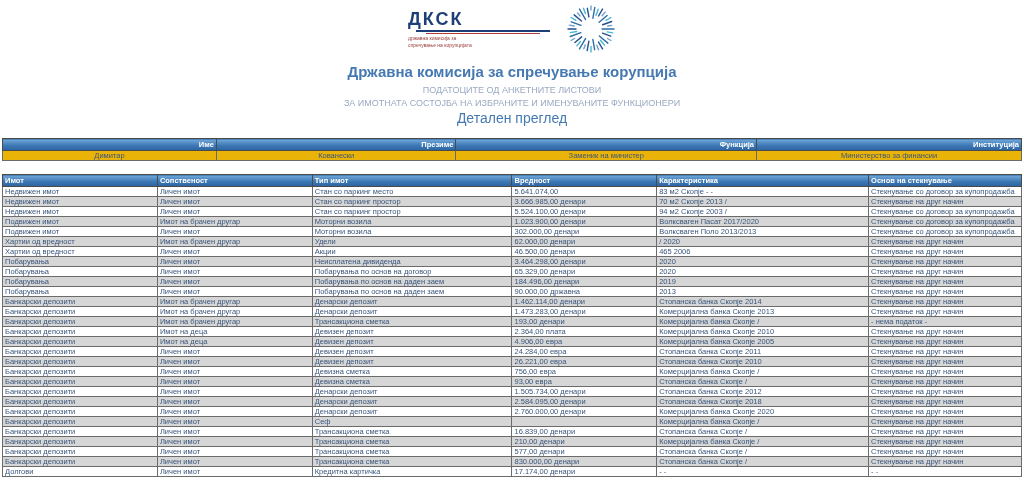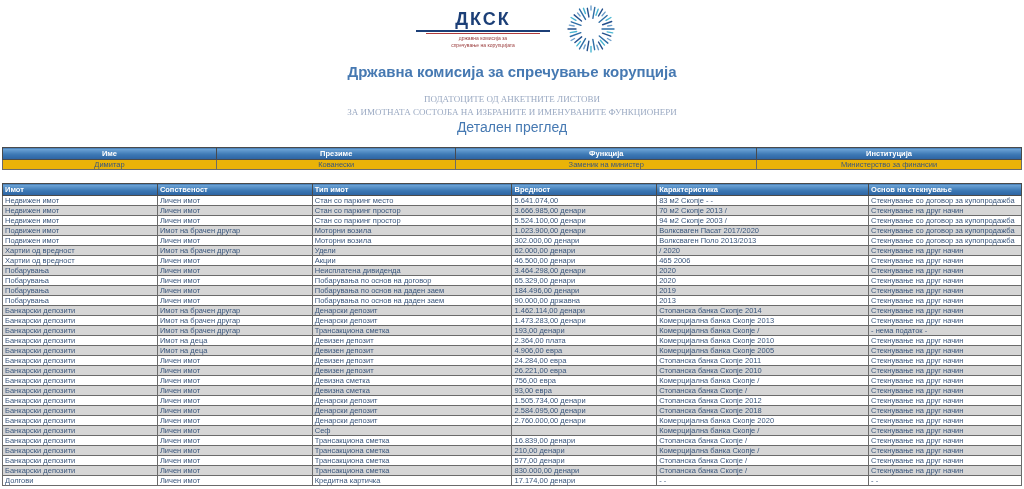--- a/index.html
+++ b/index.html
@@ -2,43 +2,43 @@
 <html><head>
 <meta charset="utf-8">
 <style>
   html,body{margin:0;padding:0;}
   body{
     width:1024px;height:489px;overflow:hidden;background:#fff;
     font-family:"Liberation Sans",sans-serif;
   }
   
   .logo-row{display:flex;justify-content:center;align-items:center;gap:8px;padding-top:4px;}
-  .logo-block{text-align:center;width:150px;}
+  .logo-block{width:150px;}
   .acronym{font-size:18px;font-weight:bold;color:#1c3f77;letter-spacing:2px;line-height:1;}
   .logo-underline{height:2px;background:#1c3f77;margin:2px 8px 1px 8px;}
   .logo-redline{height:1px;background:#b03a3a;margin:0 18px 1px 18px;}
   .logo-sub{font-size:5px;color:#9a3b3b;line-height:1.25;}
   .sunburst-wrap{width:50px;height:50px;display:flex;align-items:center;justify-content:center;}
   
   .org-title{margin-top:9px;text-align:center;font-size:15px;font-weight:bold;color:#4679b2;}
-  .subtitle{margin-top:13px;text-align:center;font-size:9px;color:#9aa9c2;line-height:1.4;font-family:Liberation Serif, serif;}
+  .subtitle{margin-top:4px;text-align:center;font-size:9px;color:#9aa9c2;line-height:1.4;}
   .view-title{margin-top:1px;text-align:center;font-size:14px;color:#4679b2;font-weight:normal;}
   
   table{border-collapse:collapse;width:1020px;margin:0 2px;table-layout:fixed;}
   th{
     background:linear-gradient(180deg,#71a8d9 0%,#3c78b4 55%,#2d63a1 100%);
     color:#fff;font-size:7.5px;font-weight:bold;border:1px solid #4a4a4a;
     padding:1px 2px;height:9px;white-space:nowrap;overflow:hidden;
   }
   td{
     font-size:7.5px;color:#3a567c;border:1px solid #6b6b6b;
     padding:0 2px;height:8px;line-height:9px;white-space:nowrap;overflow:hidden;
   }
   #person-table{margin-top:12px;}
-  #person-table th{text-align:center;}
+  #person-table th{text-align:right;}
   #person-table td{text-align:center;background:#eab308;}
   #assets-table{margin-top:13px;}
   #assets-table th{text-align:left;}
   #assets-table tbody tr:nth-child(even) td{background:#d6d6d6;}
   #assets-table tbody tr:nth-child(odd) td{background:#ffffff;}
 </style>
 </head>
 <body>
 
 <div class="logo-row">

